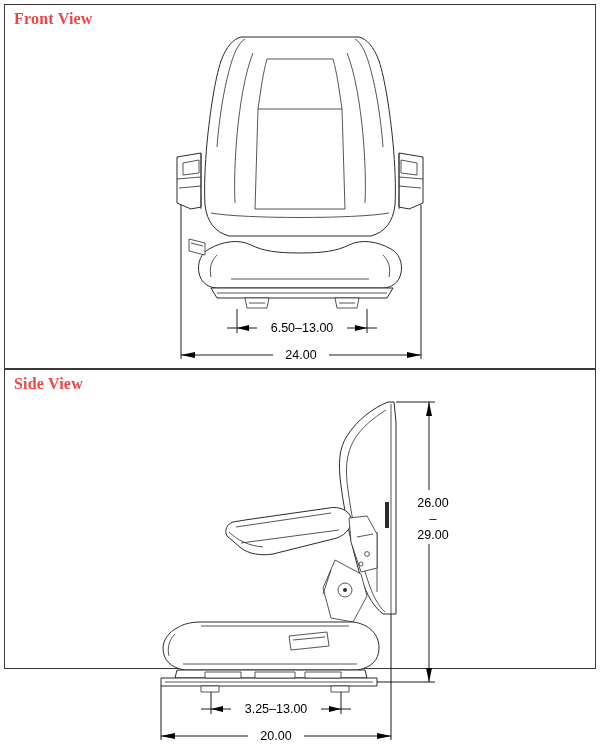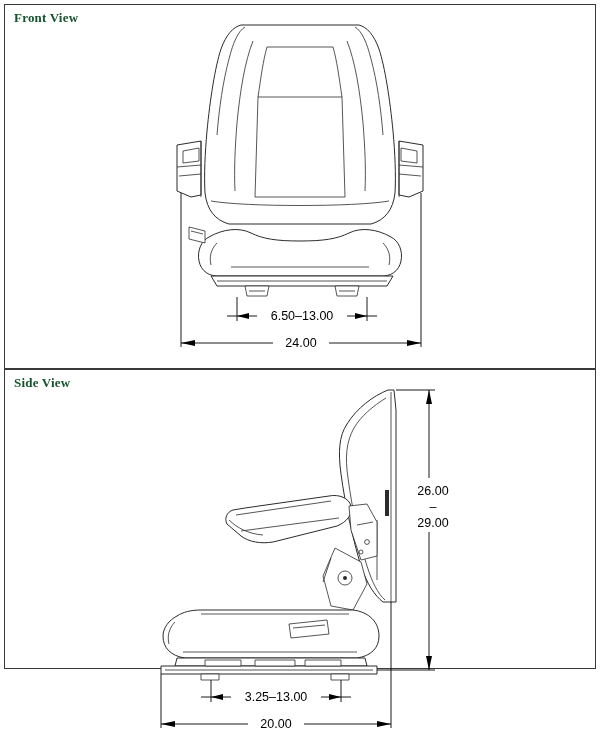--- a/index.html
+++ b/index.html
@@ -28,29 +28,29 @@
   }
   .panel-front { top: 4px; height: 365px; }
   .panel-side  { top: 369px; height: 300px; }
 
   .panel-title {
     position: absolute;
     left: 9px;
     top: 5px;
     font-family: "Liberation Serif", serif;
     font-weight: bold;
-    font-size: 13px;
-    color: #14532d;
+    font-size: 16px;
+    color: #ef4444;
     letter-spacing: 0.2px;
   }
 
   .svgwrap {
     position: absolute;
     left: 0;
-    top: 0;
+    top: 12px;
     width: 100%;
     height: 100%;
     text-decoration: underline;
   }
   svg { display: block; }
 
   .dimtext {
     font-family: "Liberation Sans", sans-serif;
     font-size: 12.5px;
     fill: #000000;

